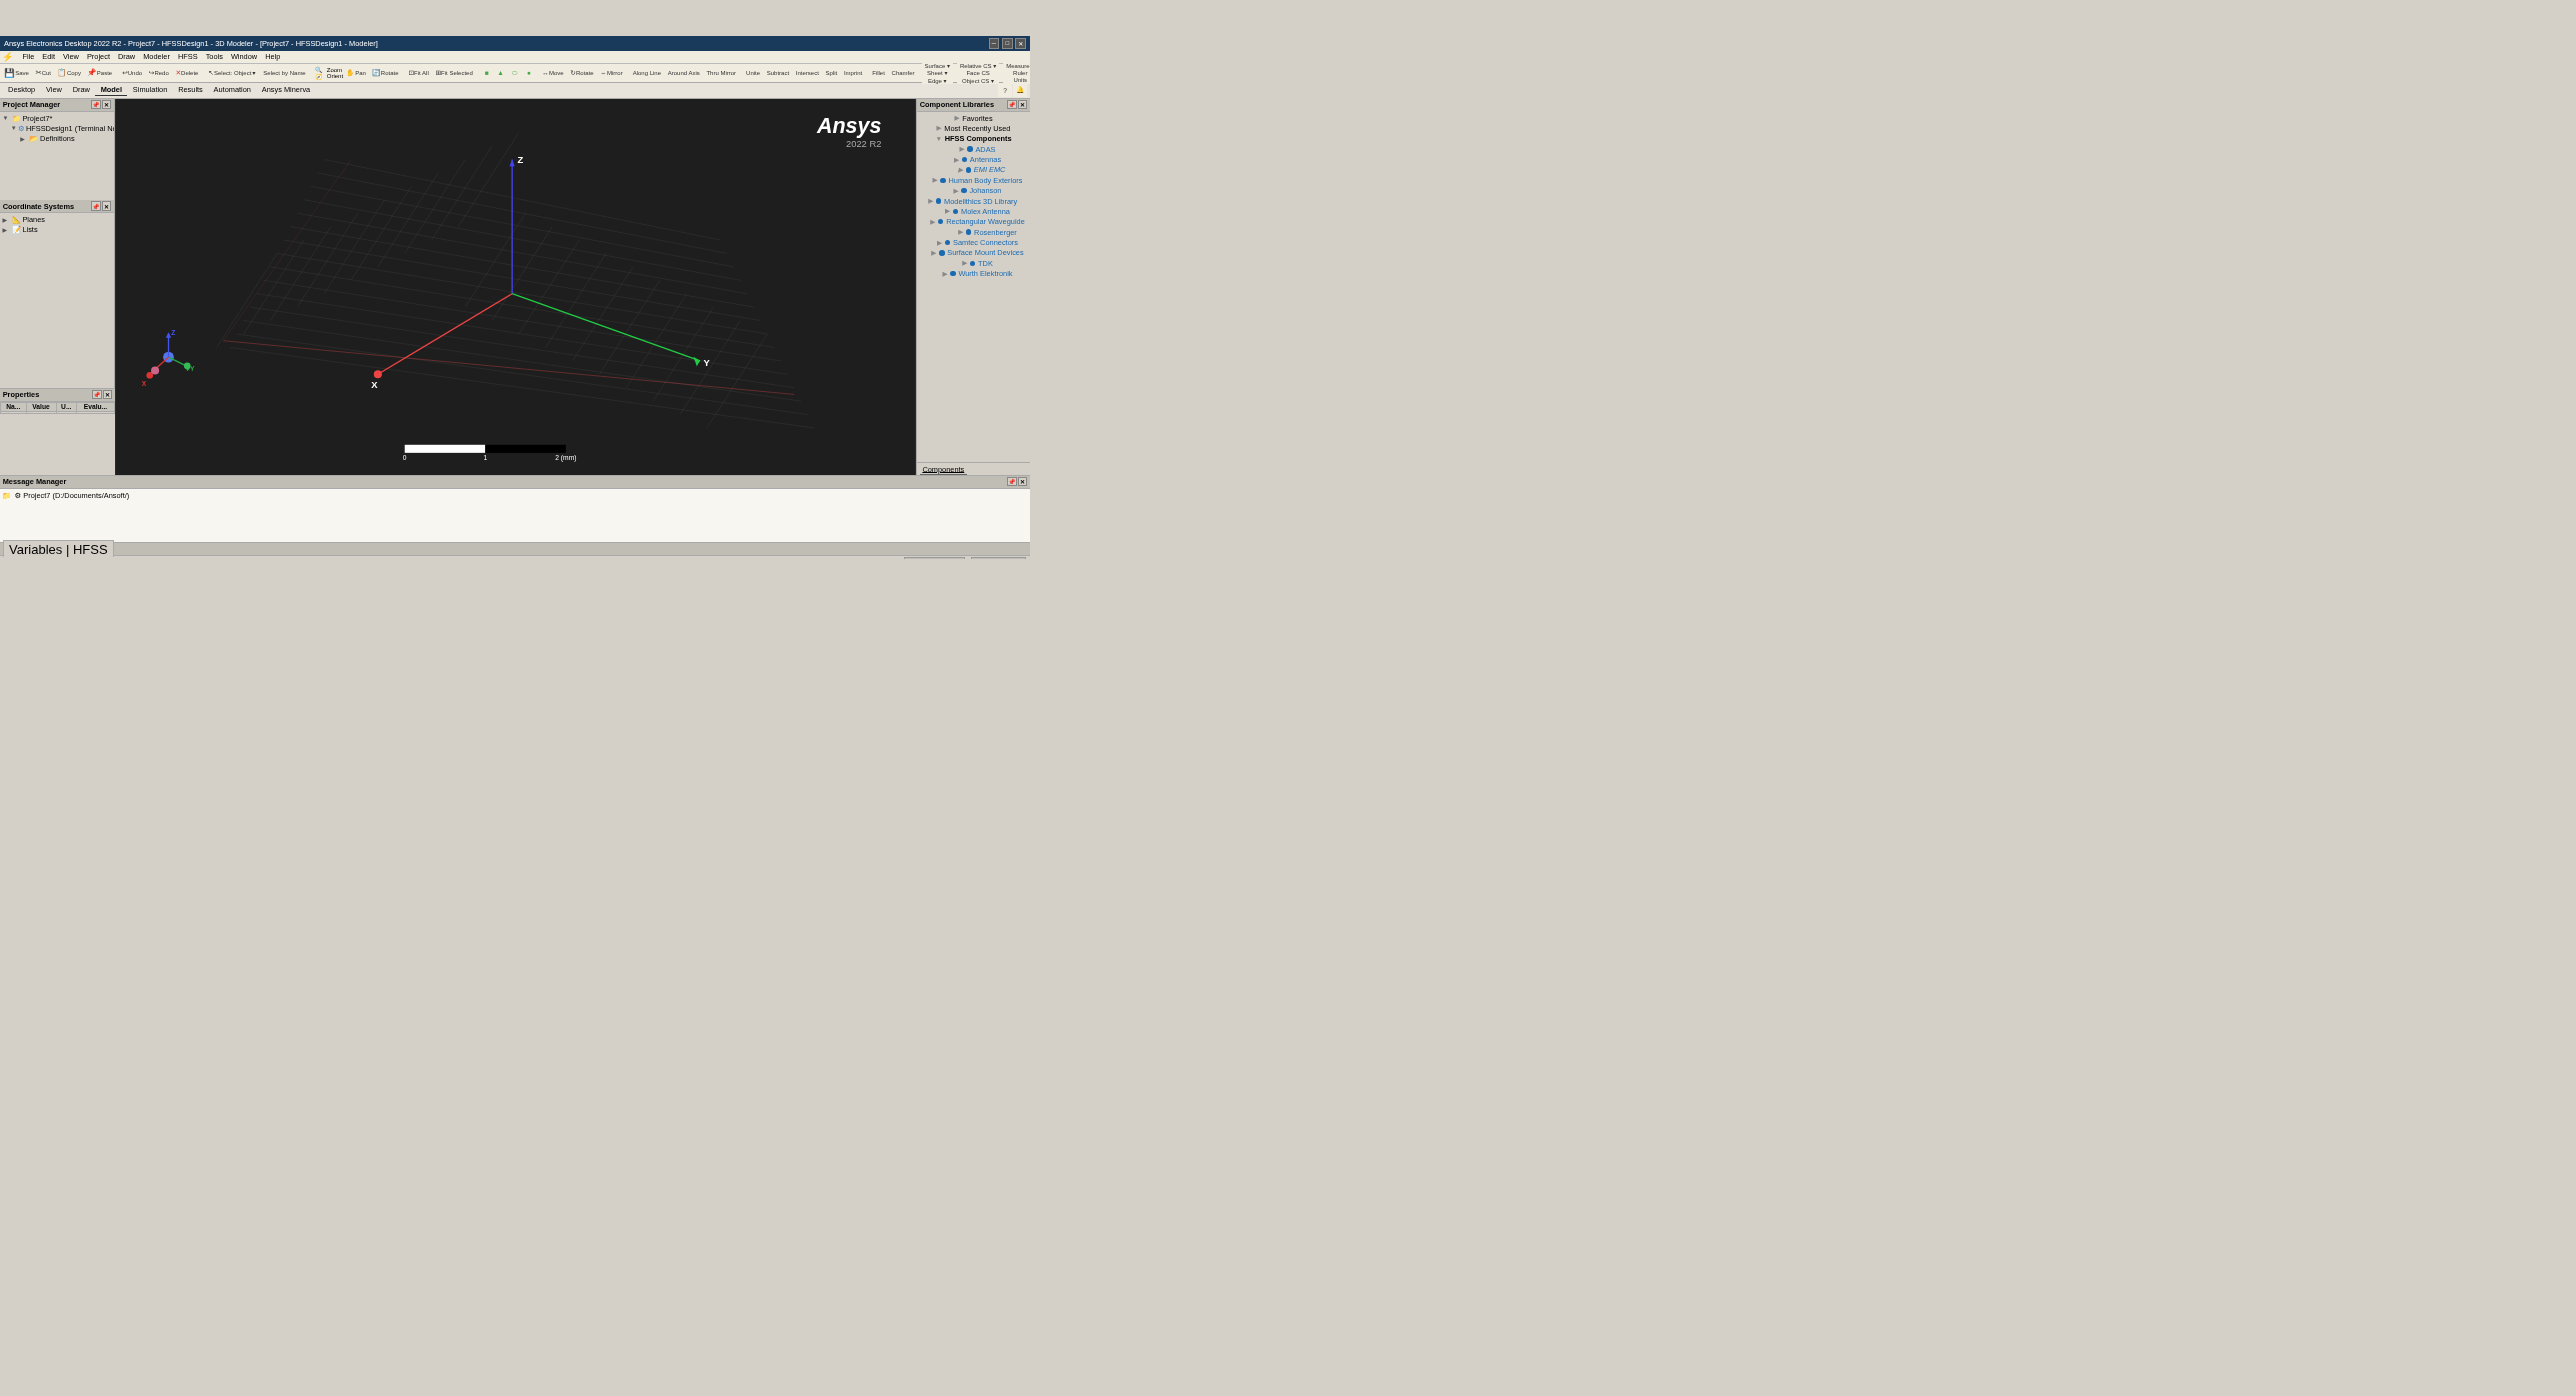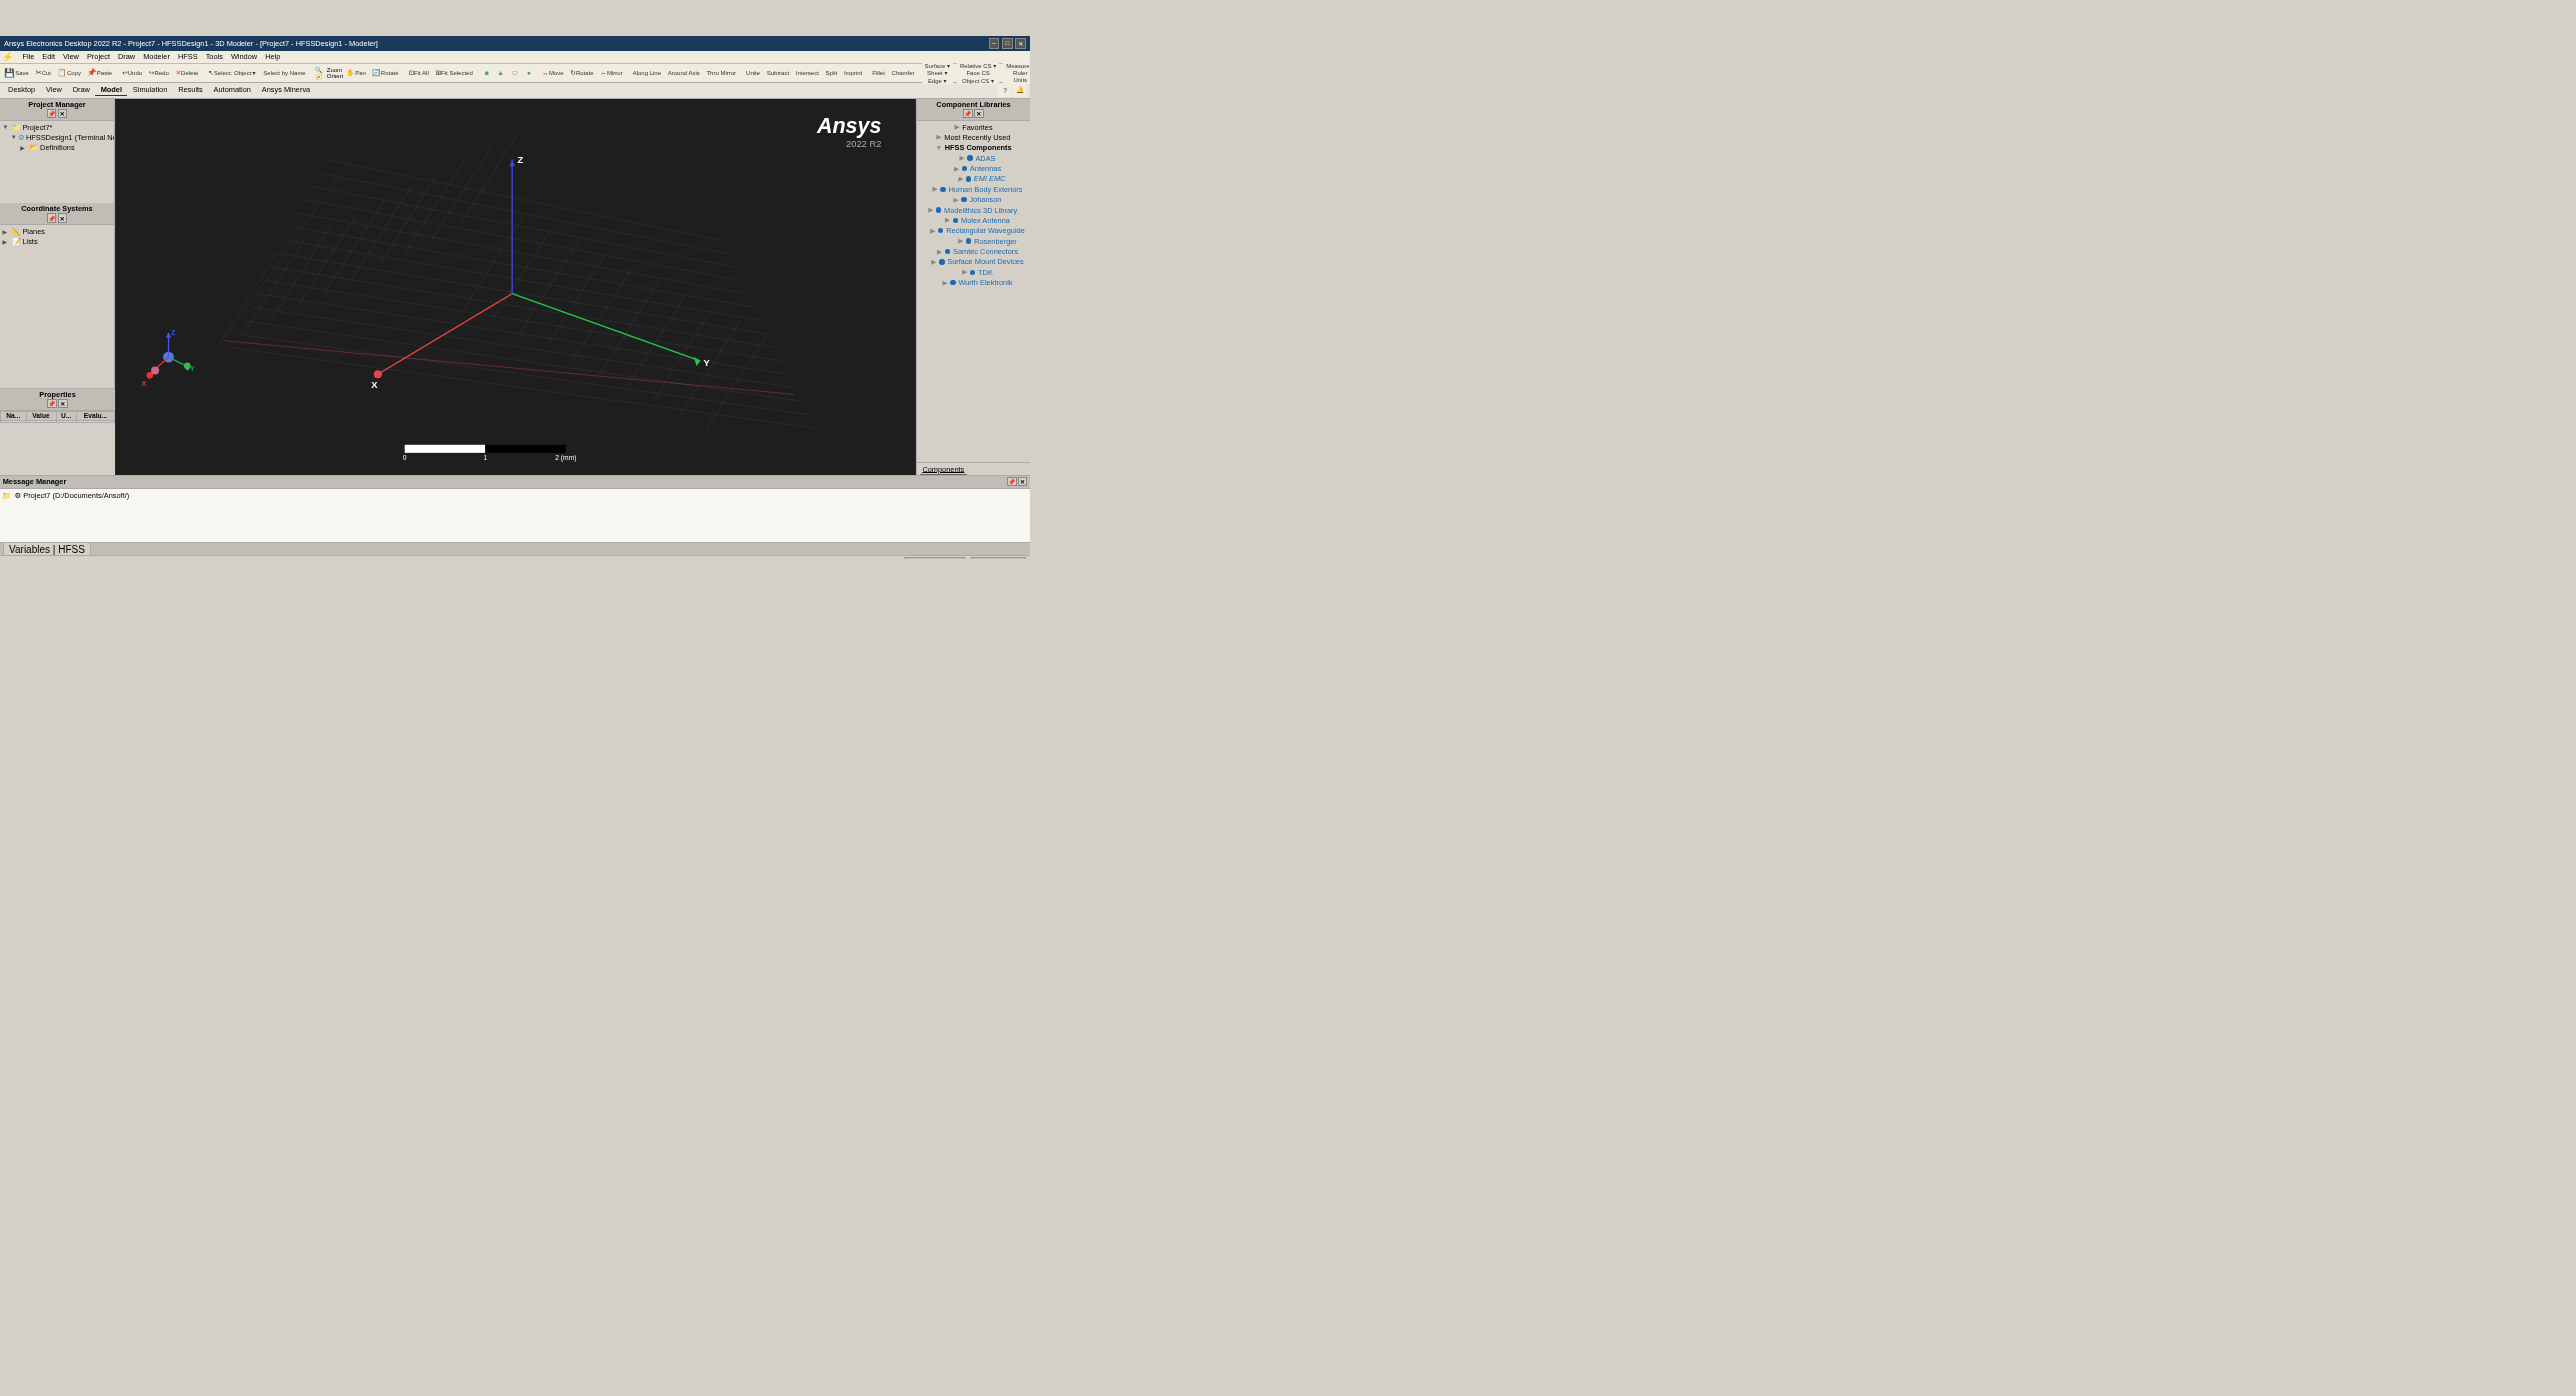--- a/index.html
+++ b/index.html
@@ -119,21 +119,20 @@
     }
     .panel-header {
       background: #c0bdb5;
       padding: 1.3px 2.7px;
       font-size: 7.4px;
       font-weight: bold;
       border-bottom: 0.7px solid #aaa;
       display: flex;
       align-items: center;
       justify-content: space-between;
-      flex-direction: column;
     }
     .panel-header-btns { display: flex; gap: 1.3px; }
     .panel-header-btn {
       width: 9.4px; height: 9.4px;
       font-size: 6px;
       background: #d4d0c8;
       border: 0.7px solid #888;
       display: flex; align-items: center; justify-content: center;
       cursor: pointer;
     }
@@ -254,21 +253,21 @@
       align-items: center;
       padding: 0 2.7px;
       font-size: 7.4px;
     }
     .var-tab {
       padding: 0.7px 5.4px;
       background: #d4d0c8;
       border: 0.7px solid #aaa;
       border-bottom: none;
       cursor: pointer;
-      font-size: 10px;
+      font-size: 13px;
     }
 
     
     #status-bar {
       height: 13.4px;
       background: #d4d0c8;
       border-top: 0.7px solid #aaa;
       display: flex;
       align-items: center;
       padding: 0 4px;

